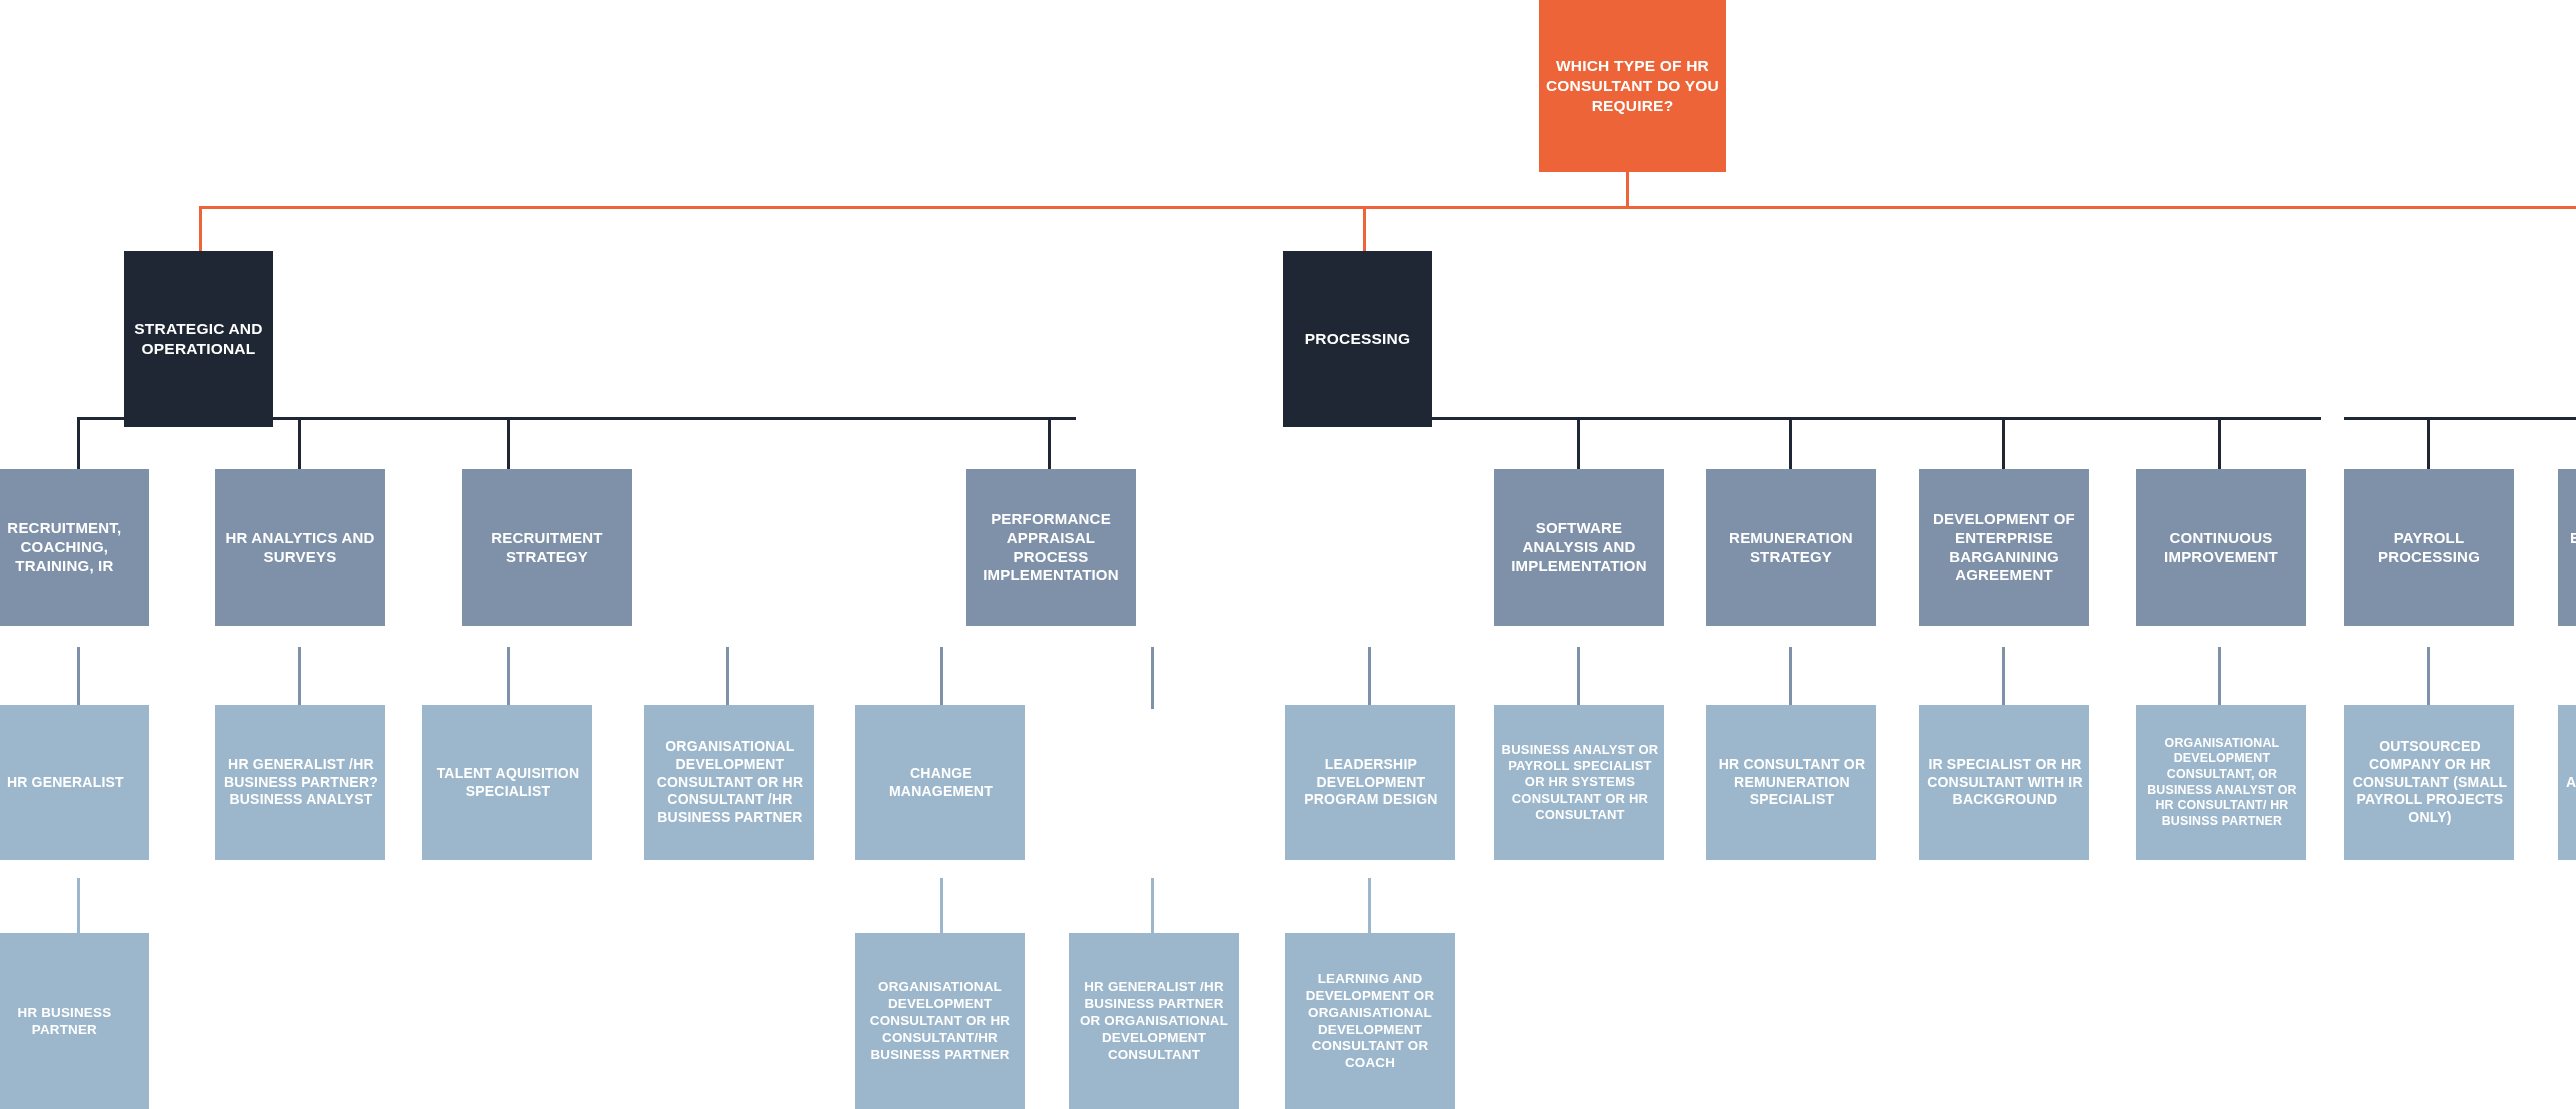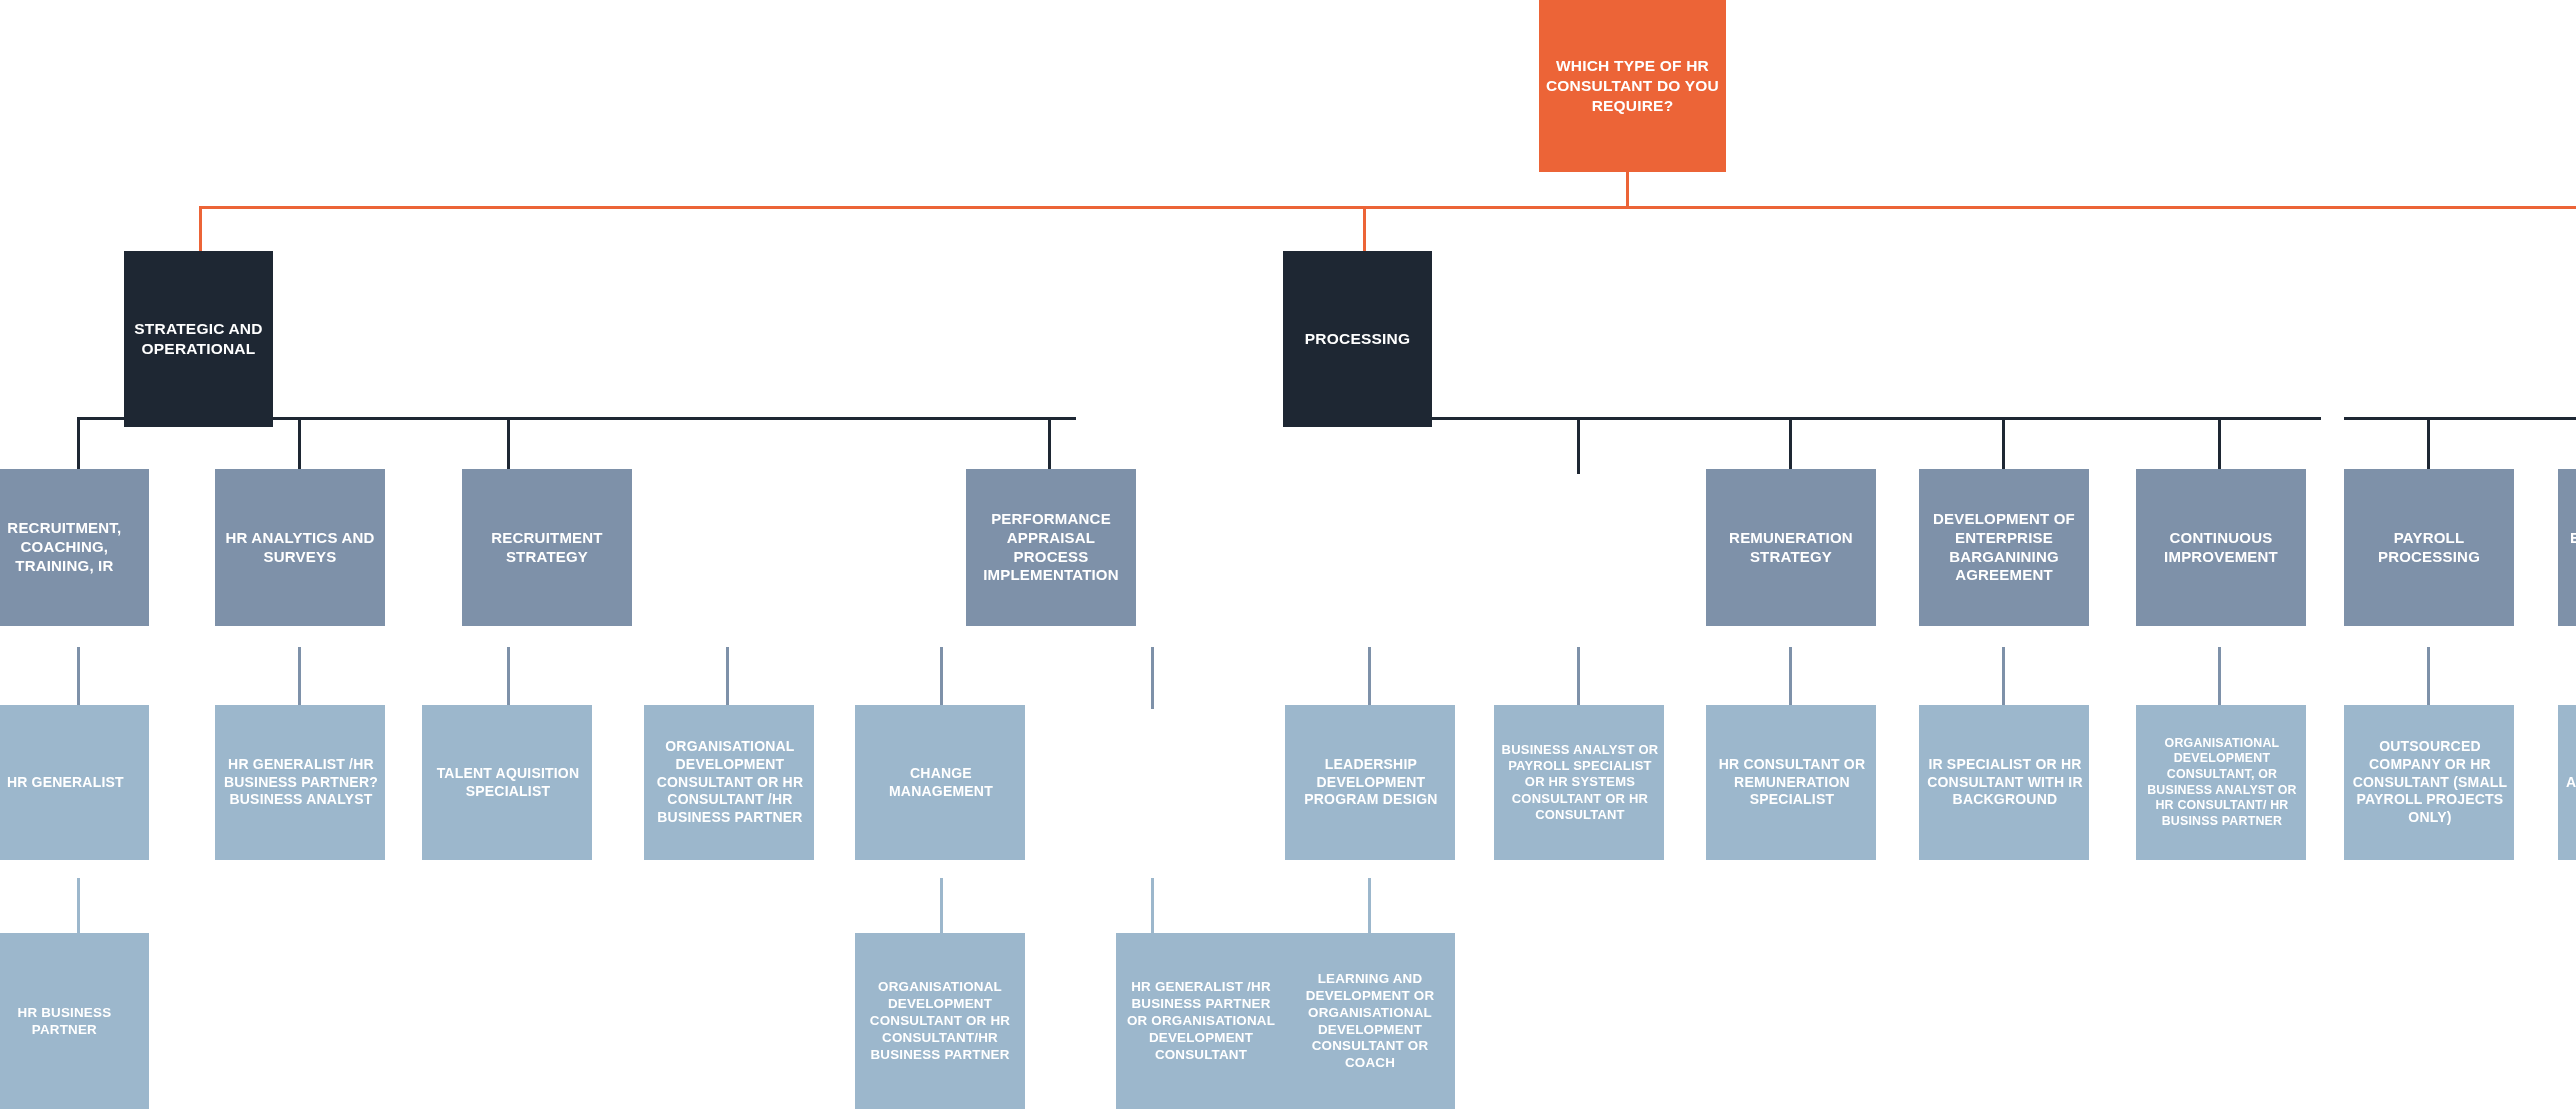--- a/index.html
+++ b/index.html
@@ -93,20 +93,23 @@
   <div class="node lvl3" style="left:422px;top:469px;width:170px;height:157px;margin-left:40px;">
     <span class="txt">RECRUITMENT STRATEGY</span>
   </div>
 
   <div class="line v dark" style="left:1048px;top:417px;height:57px;"></div>
   <div class="node lvl3" style="left:966px;top:469px;width:170px;height:157px;">
     <span class="txt">PERFORMANCE APPRAISAL PROCESS IMPLEMENTATION</span>
   </div>
 
   <div class="line v dark" style="left:1577px;top:417px;height:57px;"></div>
+  <div class="node lvl3" style="left:1494px;top:469px;width:170px;height:157px;">
+    <span class="txt">SOFTWARE ANALYSIS AND IMPLEMENTATION</span>
+  </div>
 
   <div class="line v dark" style="left:1789px;top:417px;height:57px;"></div>
   <div class="node lvl3" style="left:1706px;top:469px;width:170px;height:157px;">
     <span class="txt">REMUNERATION STRATEGY</span>
   </div>
 
   <div class="line v dark" style="left:2002px;top:417px;height:57px;"></div>
   <div class="node lvl3" style="left:1919px;top:469px;width:170px;height:157px;">
     <span class="txt">DEVELOPMENT OF ENTERPRISE BARGANINING AGREEMENT</span>
   </div>
@@ -190,21 +193,21 @@
   <div class="node lvl5" style="left:-20.6px;top:933px;width:170px;height:177px;">
     <span class="txt">HR BUSINESS PARTNER</span>
   </div>
 
   <div class="line v pale" style="left:940px;top:878px;height:57px;"></div>
   <div class="node lvl5" style="left:855px;top:933px;width:170px;height:177px;">
     <span class="txt">ORGANISATIONAL DEVELOPMENT CONSULTANT OR HR CONSULTANT/HR BUSINESS PARTNER</span>
   </div>
 
   <div class="line v pale" style="left:1151px;top:878px;height:57px;"></div>
-  <div class="node lvl5" style="left:1116px;top:933px;width:170px;height:177px;">
+  <div class="node lvl5" style="left:1069px;top:933px;width:170px;height:177px;">
     <span class="txt">HR GENERALIST /HR BUSINESS PARTNER OR ORGANISATIONAL DEVELOPMENT CONSULTANT</span>
   </div>
 
   <div class="line v pale" style="left:1368px;top:878px;height:57px;"></div>
   <div class="node lvl5" style="left:1285px;top:933px;width:170px;height:177px;">
     <span class="txt">LEARNING AND DEVELOPMENT OR ORGANISATIONAL DEVELOPMENT CONSULTANT OR COACH</span>
   </div>
 
 </div>
 

